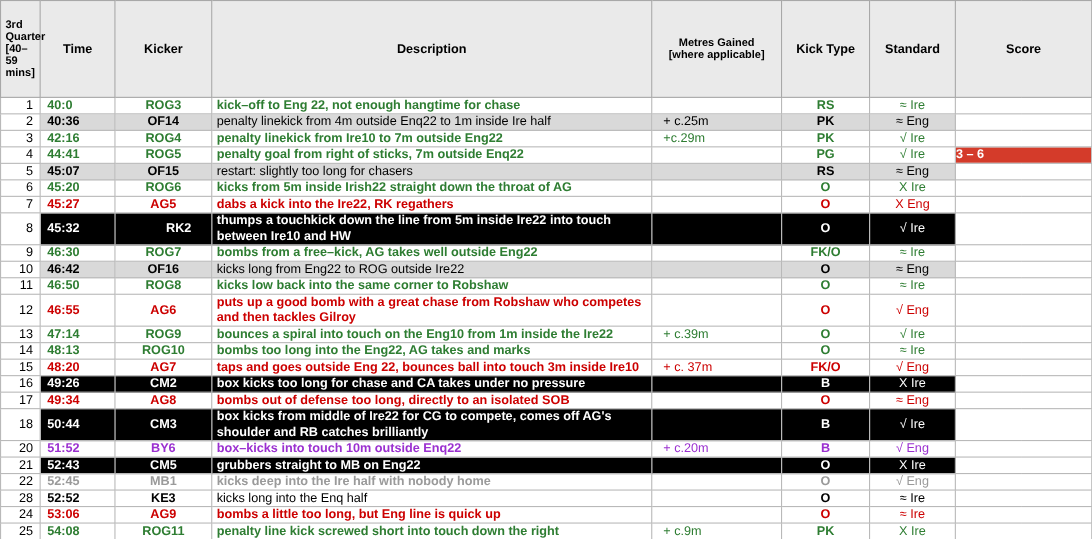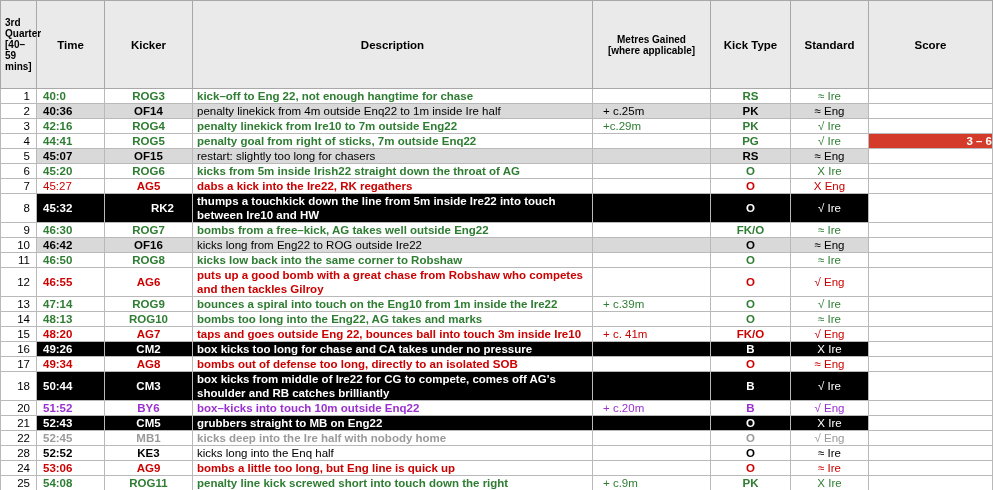--- a/index.html
+++ b/index.html
@@ -21,21 +21,21 @@
   col.c-standard{width:78px;}
   col.c-score{width:60px;}
   col.c-tail{width:auto;}
   td.num{text-align:right;padding-right:6px;color:#000;}
   td.time{text-align:left;padding-left:6px;}
   td.kicker{text-align:center;font-weight:bold;}
   td.desc{text-align:left;}
   td.metres{text-align:left;padding-left:10px;}
   td.ktype{text-align:center;}
   td.std{text-align:center;}
-  td.score{text-align:right;font-weight:bold;padding:0;}
+  td.score{text-align:left;font-weight:bold;padding:0;}
   .scorebox{display:block;width:100%;height:14px;line-height:14px;}
   tr.r-black td{background:#000000;}
   tr.r-black td.num{background:#ffffff;color:#000;}
   tr.r-black td.score{background:#ffffff;}
   tr.r-grey td{background:#d9d9d9;}
   tr.r-grey td.num{background:#ffffff;}
   tr.r-grey td.score{background:#ffffff;}
   .hdr2{display:block;font-size:10px;font-weight:bold;line-height:11px;}
 </style>
 </head>
@@ -140,21 +140,21 @@
           <td class="desc" style="color: rgb(46, 125, 50); font-weight: bold;">kicks from 5m inside Irish22 straight down the throat of AG</td>
           <td class="metres" style="color: rgb(46, 125, 50);"></td>
           <td class="ktype" style="color: rgb(46, 125, 50); font-weight: bold;">O</td>
           <td class="std" style="color: rgb(46, 125, 50);">X Ire</td>
           <td class="score" colspan="2">
             <span class="scorebox"></span>
           </td>
         </tr>
         <tr>
           <td class="num" style="color: rgb(0, 0, 0);">7</td>
-          <td class="time" style="color: rgb(204, 0, 0); font-weight: normal; margin-left: 20px;">45:27</td>
+          <td class="time" style="color: rgb(204, 0, 0); font-weight: bold; margin-left: 20px;">45:27</td>
           <td class="kicker" style="color: rgb(204, 0, 0); font-weight: bold;">AG5</td>
           <td class="desc" style="color: rgb(204, 0, 0); font-weight: bold;">dabs a kick into the Ire22, RK regathers</td>
           <td class="metres" style="color: rgb(204, 0, 0);"></td>
           <td class="ktype" style="color: rgb(204, 0, 0); font-weight: bold;">O</td>
           <td class="std" style="color: rgb(204, 0, 0);">X Eng</td>
           <td class="score" colspan="2">
             <span class="scorebox"></span>
           </td>
         </tr>
         <tr class="r-black">
@@ -239,21 +239,21 @@
           <td class="std" style="color: rgb(46, 125, 50);">≈ Ire</td>
           <td class="score" colspan="2">
             <span class="scorebox"></span>
           </td>
         </tr>
         <tr>
           <td class="num" style="color: rgb(0, 0, 0); margin-left: 20px;">15</td>
           <td class="time" style="color: rgb(204, 0, 0); font-weight: bold;">48:20</td>
           <td class="kicker" style="color: rgb(204, 0, 0); font-weight: bold;">AG7</td>
           <td class="desc" style="color: rgb(204, 0, 0); font-weight: bold;">taps and goes outside Eng 22, bounces ball into touch 3m inside Ire10</td>
-          <td class="metres" style="color: rgb(204, 0, 0);">+ c. 41m</td>
+          <td class="metres" style="color: rgb(204, 0, 0);">+ c. 37m</td>
           <td class="ktype" style="color: rgb(204, 0, 0); font-weight: bold;">FK/O</td>
           <td class="std" style="color: rgb(204, 0, 0);">√ Eng</td>
           <td class="score" colspan="2">
             <span class="scorebox"></span>
           </td>
         </tr>
         <tr class="r-black">
           <td class="num" style="color: rgb(0, 0, 0);">16</td>
           <td class="time" style="color: rgb(255, 255, 255); font-weight: bold;">49:26</td>
           <td class="kicker" style="color: rgb(255, 255, 255); font-weight: bold;">CM2</td>

